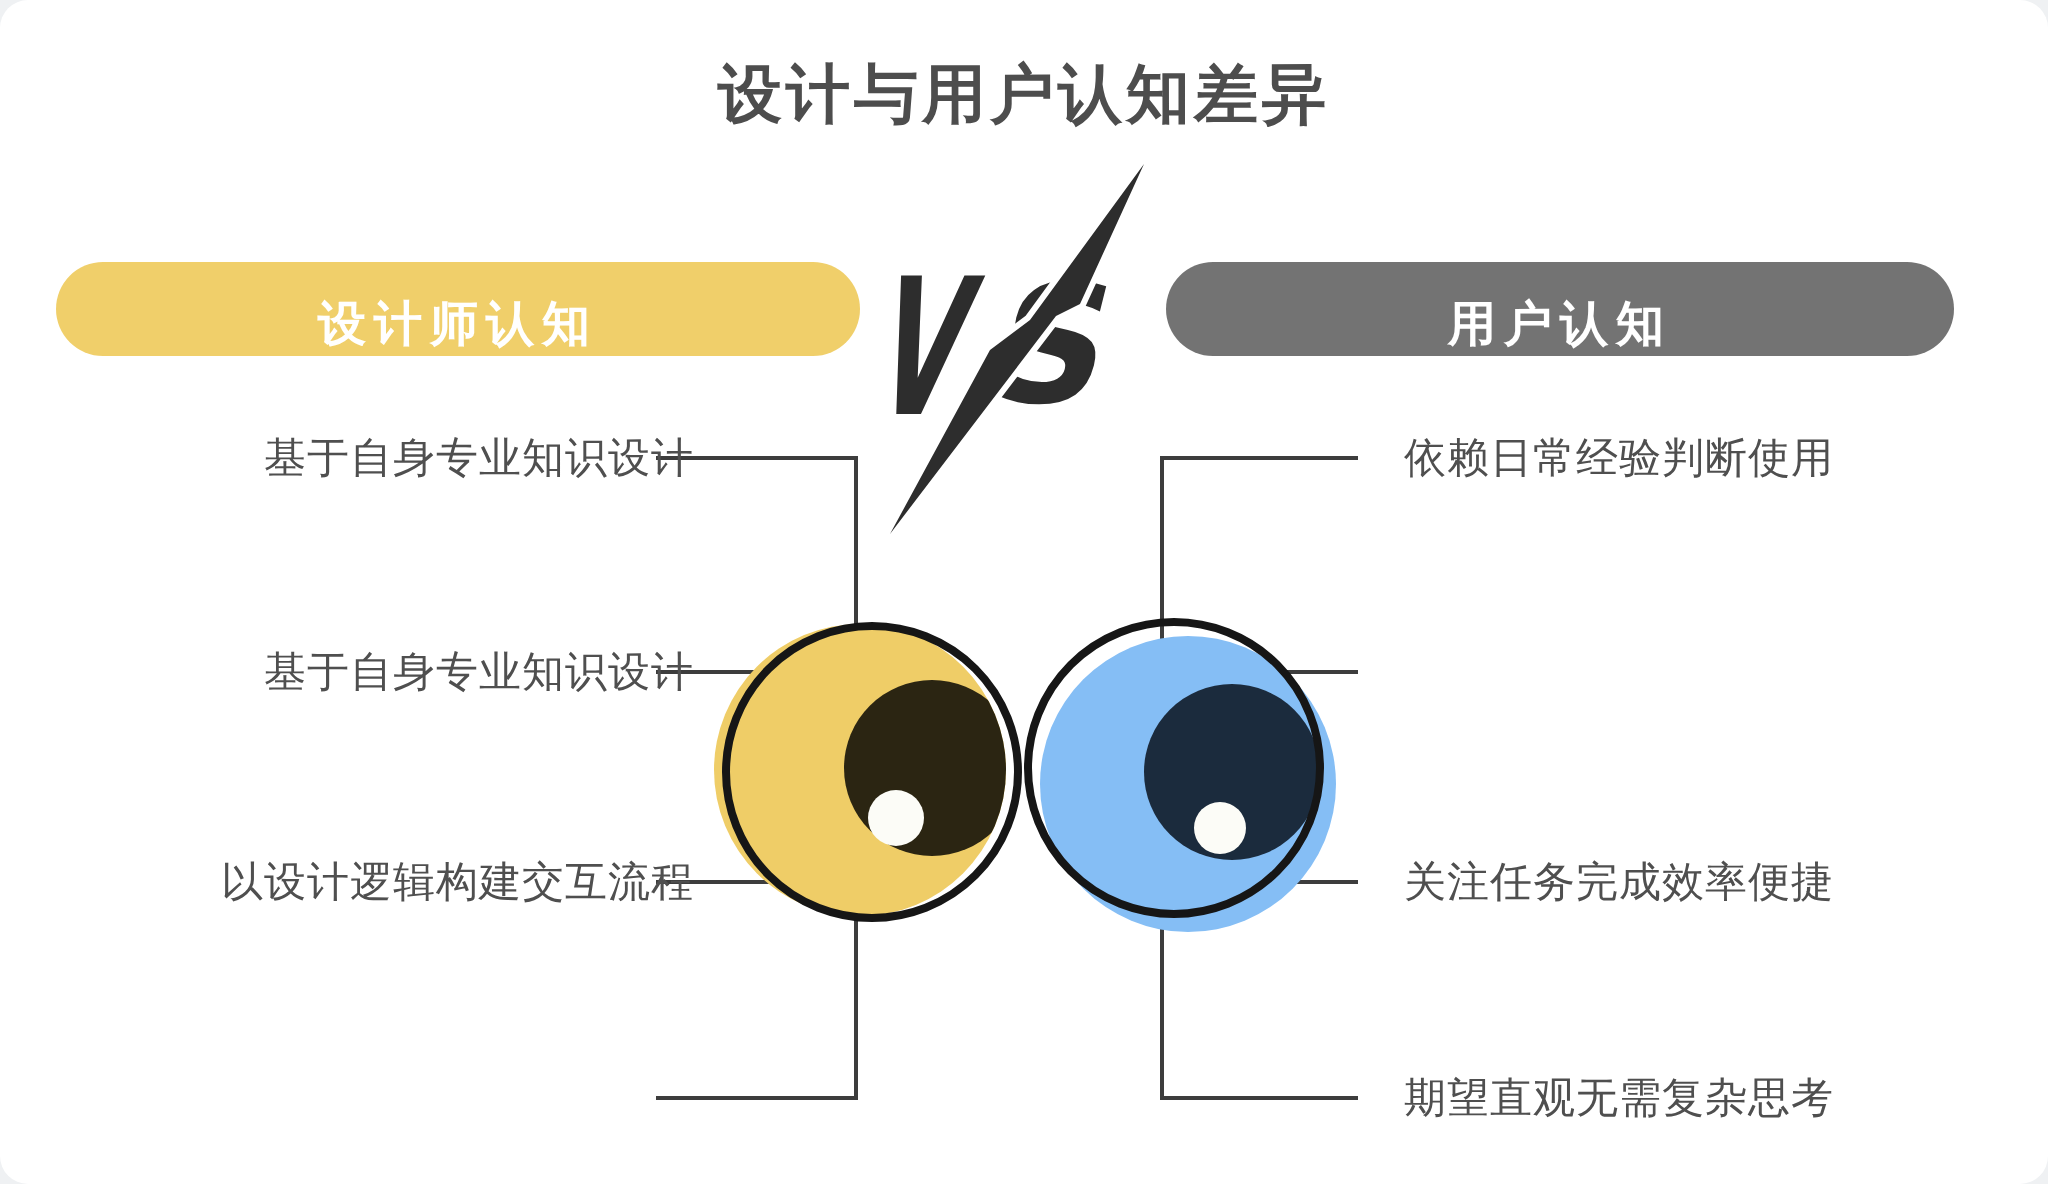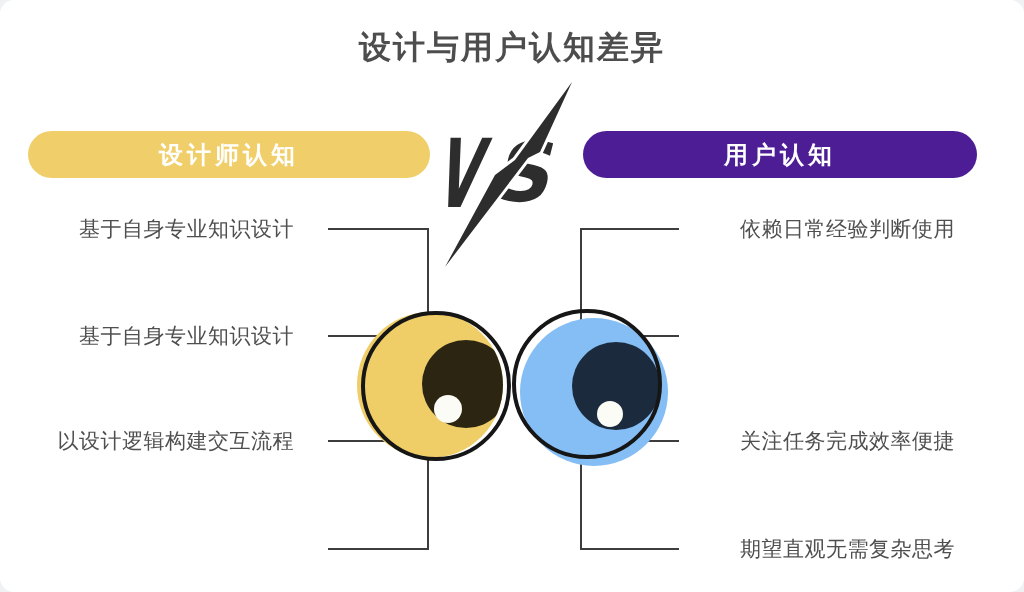--- a/index.html
+++ b/index.html
@@ -7,31 +7,31 @@
   .card{
     position:relative;width:1024px;height:592px;background:#ffffff;
     border-radius:14px;overflow:hidden;
   }
   .title{
     position:absolute;top:26px;left:0;width:100%;text-align:center;
     font-size:32px;font-weight:bold;color:#4D4D4D;letter-spacing:2px;margin:0;
   }
   .pill{
     position:absolute;top:131px;height:47px;border-radius:24px;
-    display:flex;align-items:center;justify-content:center;
+    display:flex;align-items:flex-end;justify-content:center;
     color:#ffffff;font-size:24px;font-weight:bold;letter-spacing:4px;
   }
   .pill-designer{left:28px;width:402px;background:#F0CF6A;}
-  .pill-user{left:583px;width:394px;background:#4c1d95;}
+  .pill-user{left:583px;width:394px;background:#737373;}
   .item{
     position:absolute;font-size:21px;line-height:24px;color:#4F4F4F;
     white-space:nowrap;letter-spacing:0.5px;
   }
-  .item.l{right:730px;text-align:left;}
-  .item.r{left:702px;text-align:left;margin-left:38px;}
+  .item.l{right:677px;text-align:left;}
+  .item.r{left:702px;text-align:left;}
   .stage{position:absolute;left:0;top:0;}
 </style>
 </head>
 <body>
 
 <div class="card">
 
   <h1 class="title">设计与用户认知差异</h1>
 
   <div class="pill pill-designer">

